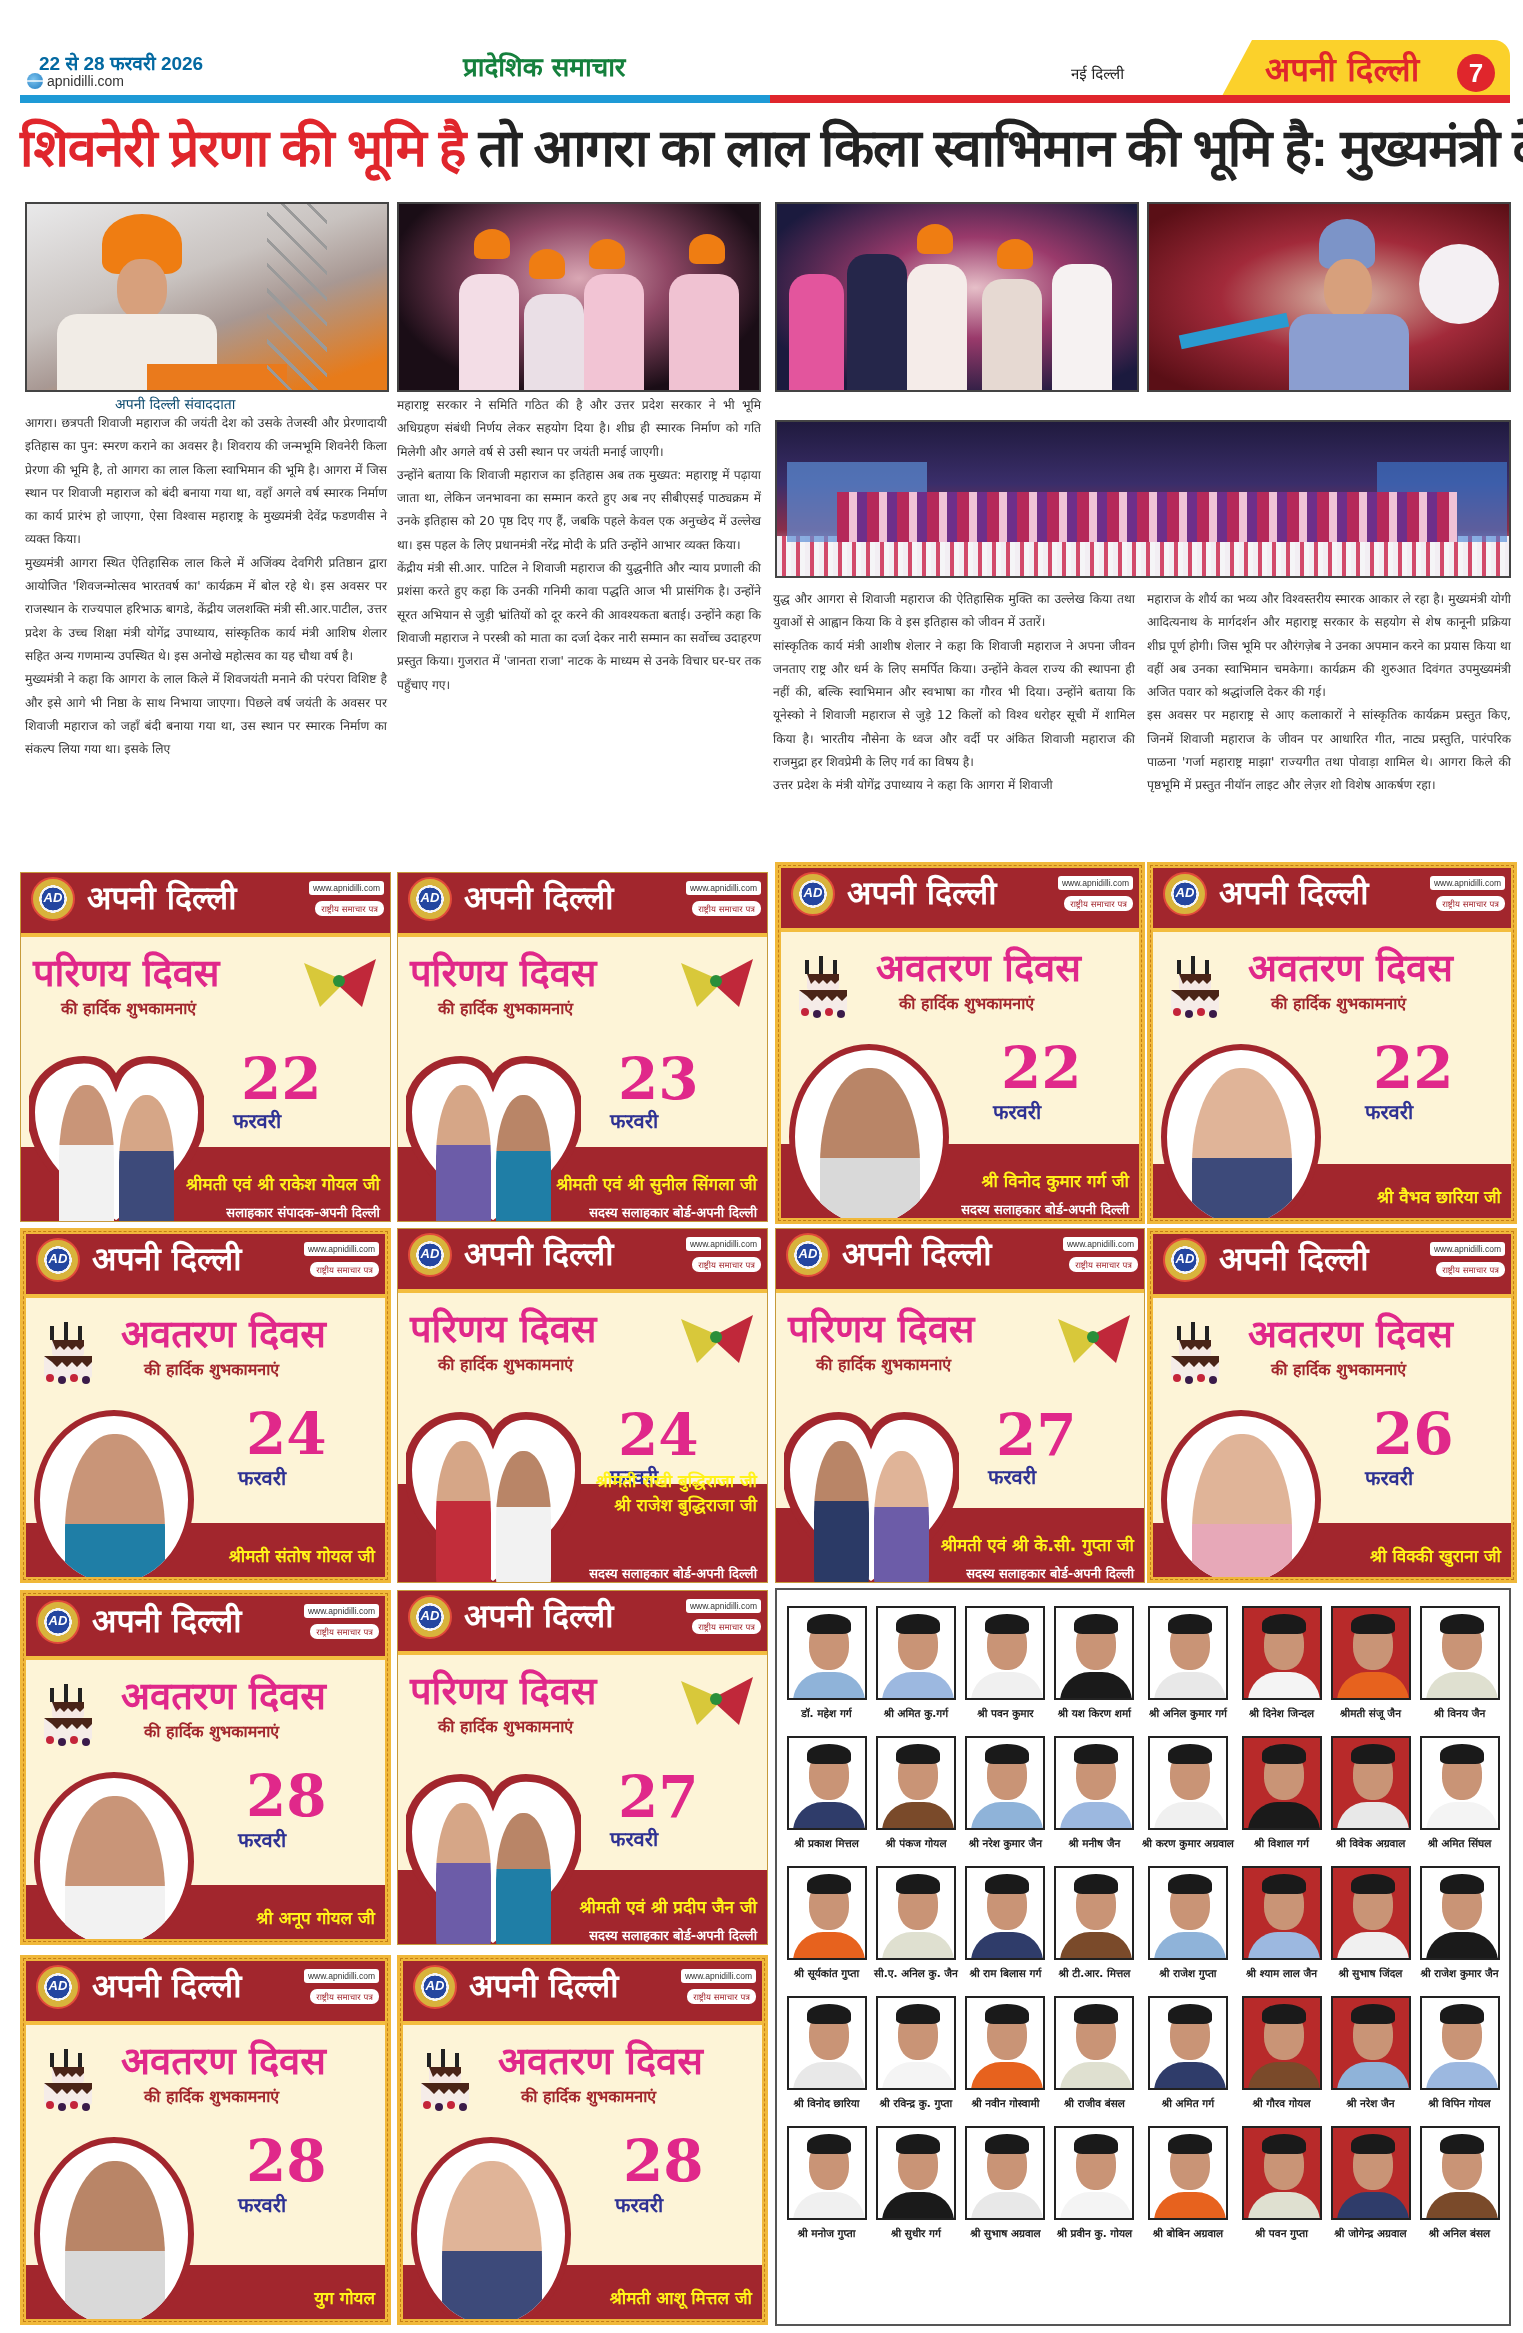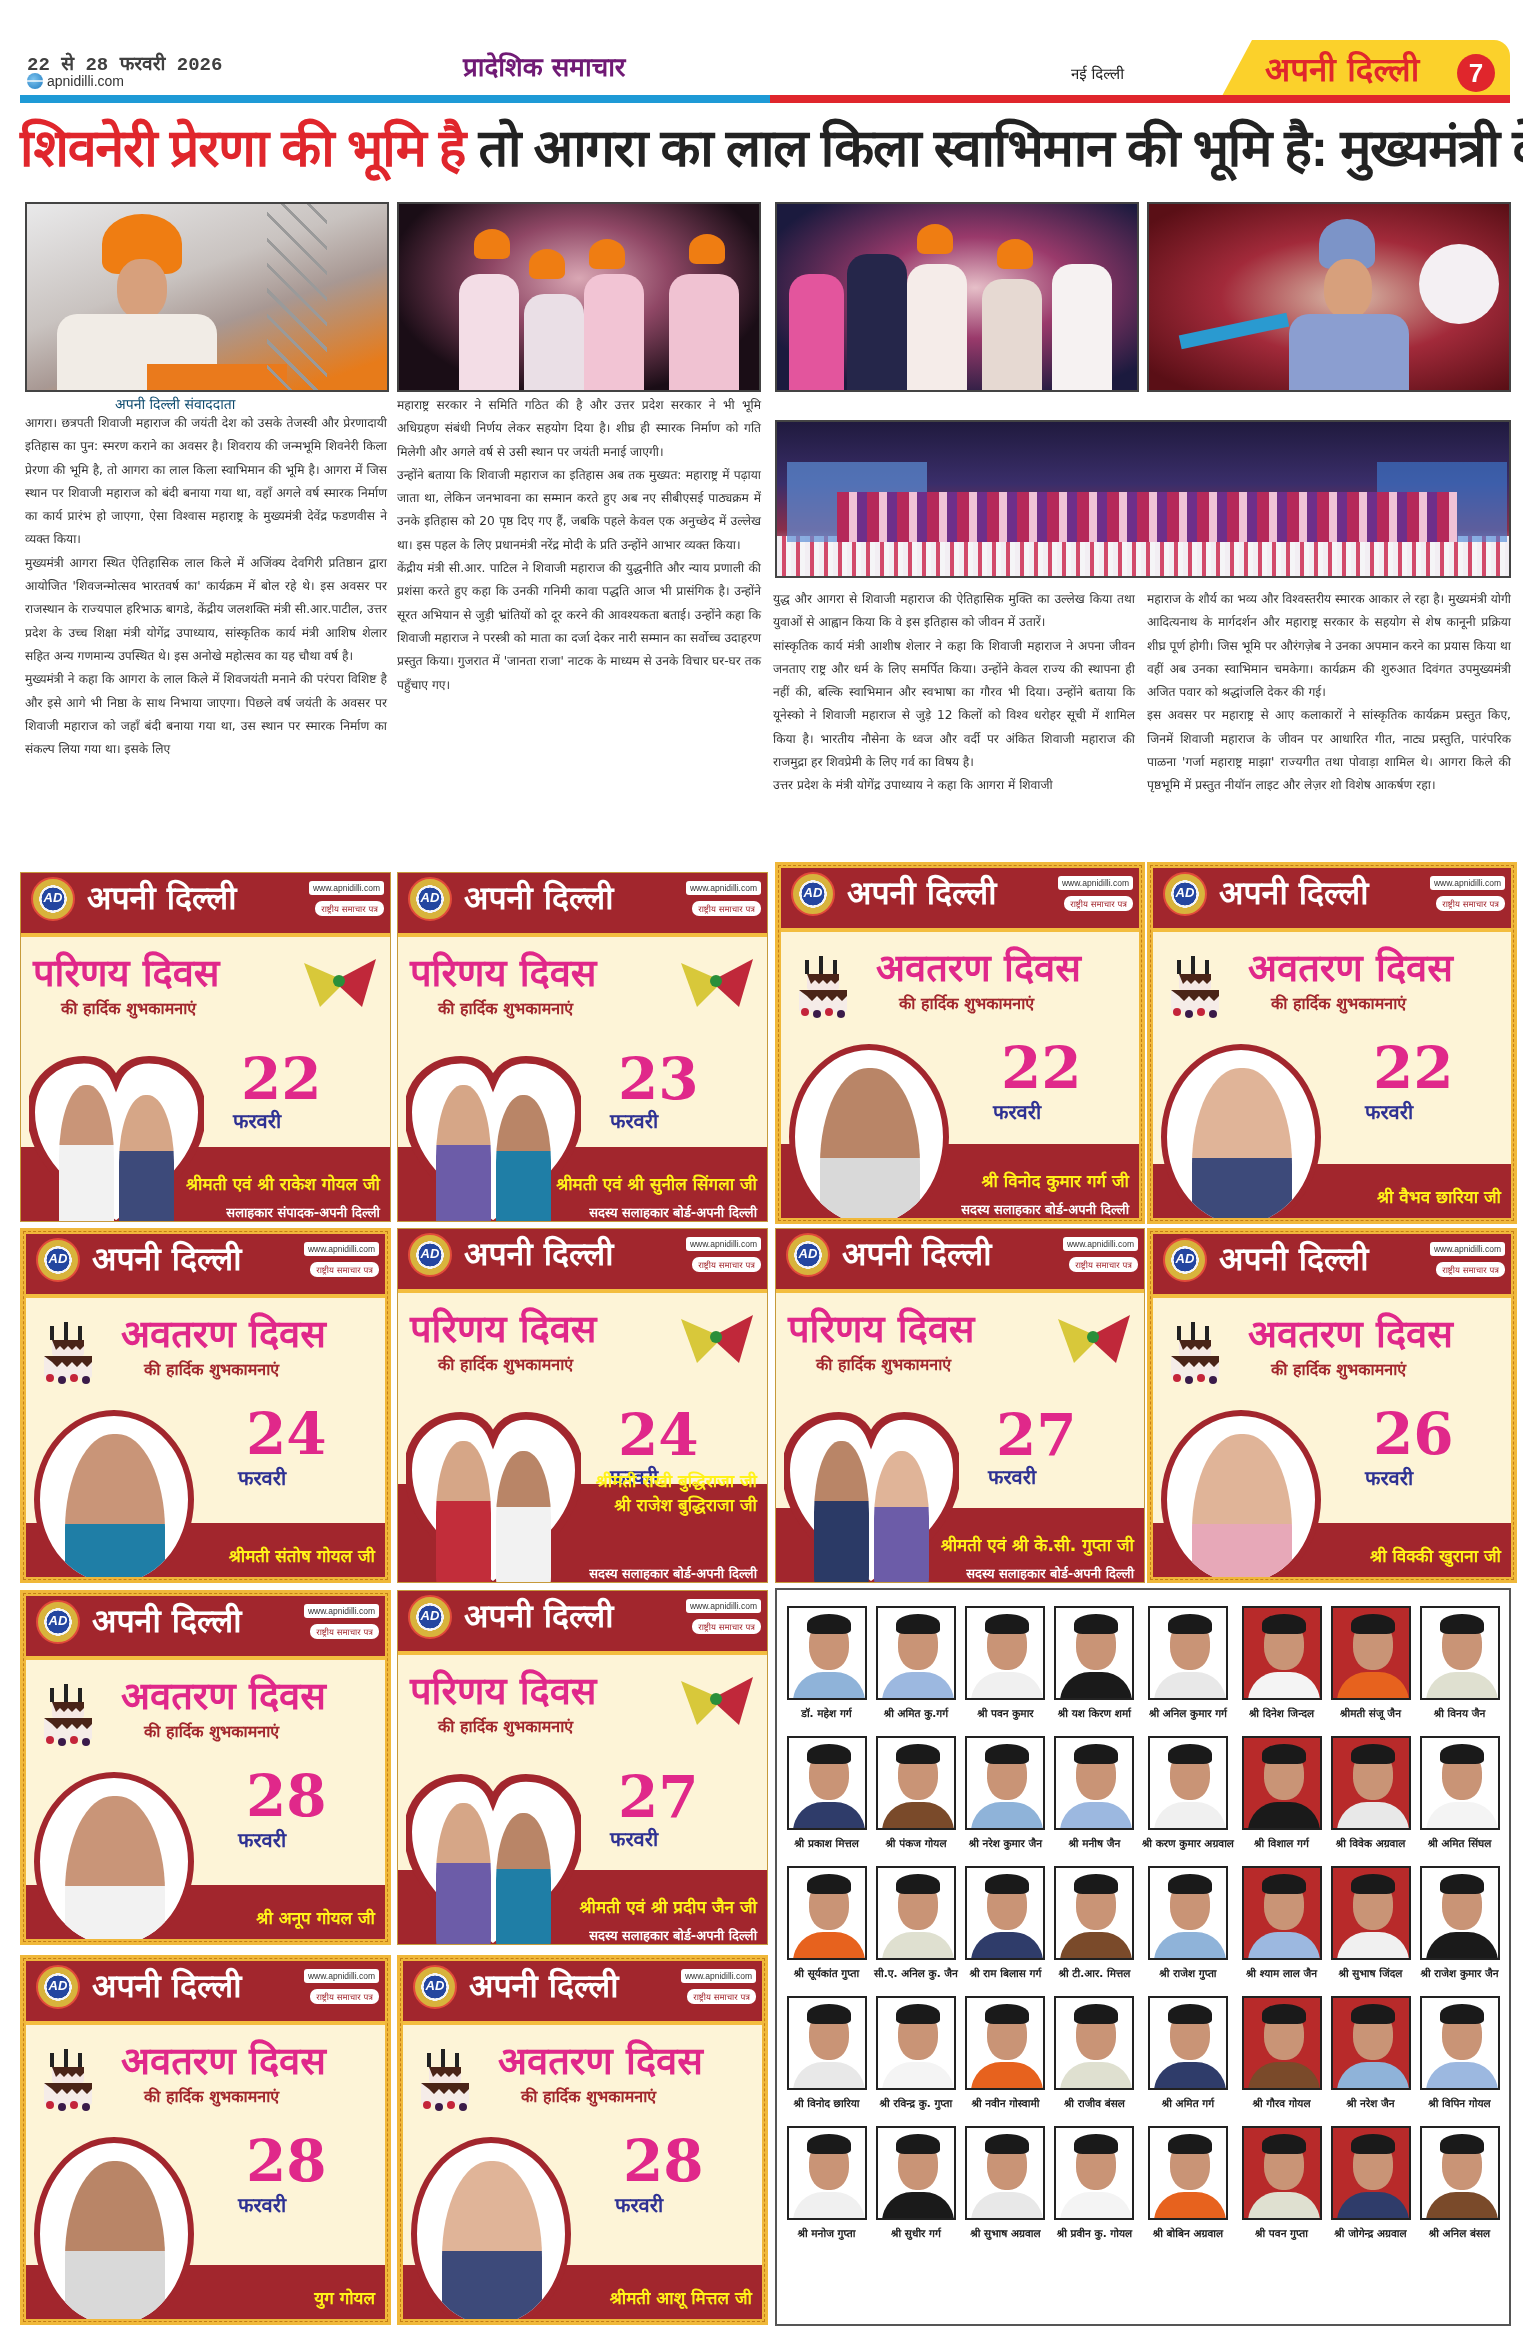--- a/index.html
+++ b/index.html
@@ -1,25 +1,25 @@
 <!DOCTYPE html>
 <html><head>
 <meta charset="utf-8">
 <style>
 *{box-sizing:border-box;margin:0;padding:0}
 html,body{width:1523px;height:2333px;background:#fff;overflow:hidden}
 body{font-family:"DejaVu Sans","Liberation Sans",sans-serif;color:#222;position:relative}
 .abs{position:absolute}
 
 .mast{left:20px;top:0;width:1490px;height:96px}
-.mast .date{left:7px;top:50px;color:#404040;font-weight:bold;font-size:19px;font-family:Liberation Mono, monospace}
+.mast .date{left:19px;top:50px;color:#0369a1;font-weight:bold;font-size:19px;font-family:Liberation Sans, sans-serif}
 .mast .site{left:7px;top:73px;font-size:14px;color:#333;display:flex;align-items:center;gap:4px;font-family:"Liberation Sans",sans-serif}
 .globe{width:16px;height:16px;border-radius:50%;background:radial-gradient(circle at 40% 40%,#7dc4ef,#1e7ac0);display:inline-block;position:relative}
 .globe:after{content:"";position:absolute;left:0;right:0;top:7px;height:2px;background:#fff;opacity:.7}
-.mast .section{left:443px;top:48px;font-size:26px;font-weight:bold;color:#701a75}
+.mast .section{left:443px;top:48px;font-size:26px;font-weight:bold;color:#15803d}
 .mast .city{left:1051px;top:63px;font-size:15px;color:#222}
 .mast .brandbox{left:1202px;top:40px;width:288px;height:56px;background:#fbd12b;border-radius:0 16px 0 0;clip-path:polygon(30px 0,100% 0,100% 100%,0 100%)}
 .mast .brand{left:1245px;top:46px;font-size:33px;font-weight:bold;color:#e0262c}
 .mast .pageno{left:1437px;top:54px;width:38px;height:38px;border-radius:50%;background:#e0262c;color:#fff;font-weight:bold;font-size:26px;text-align:center;line-height:38px;font-family:"Liberation Sans",sans-serif}
 .rule-blue{left:20px;top:95px;width:950px;height:8px;background:#1e9ad6}
 .rule-red{left:770px;top:95px;width:740px;height:8px;background:#e0262c}
 
 .headline{left:20px;top:112px;width:1490px;height:72px;font-size:52px;font-weight:bold;white-space:nowrap;letter-spacing:-1.2px;line-height:72px;font-family:"Liberation Sans",sans-serif}
 .headline .red{color:#e0262c}
 .headline .blk{color:#222}

